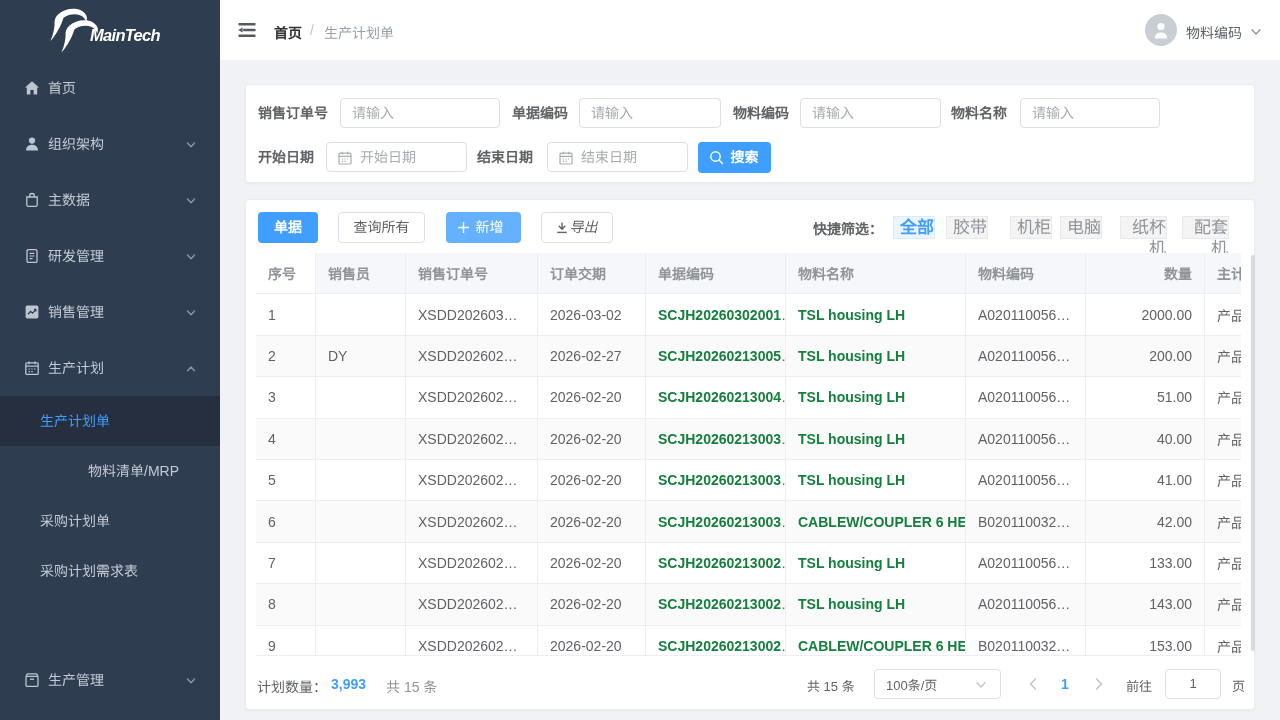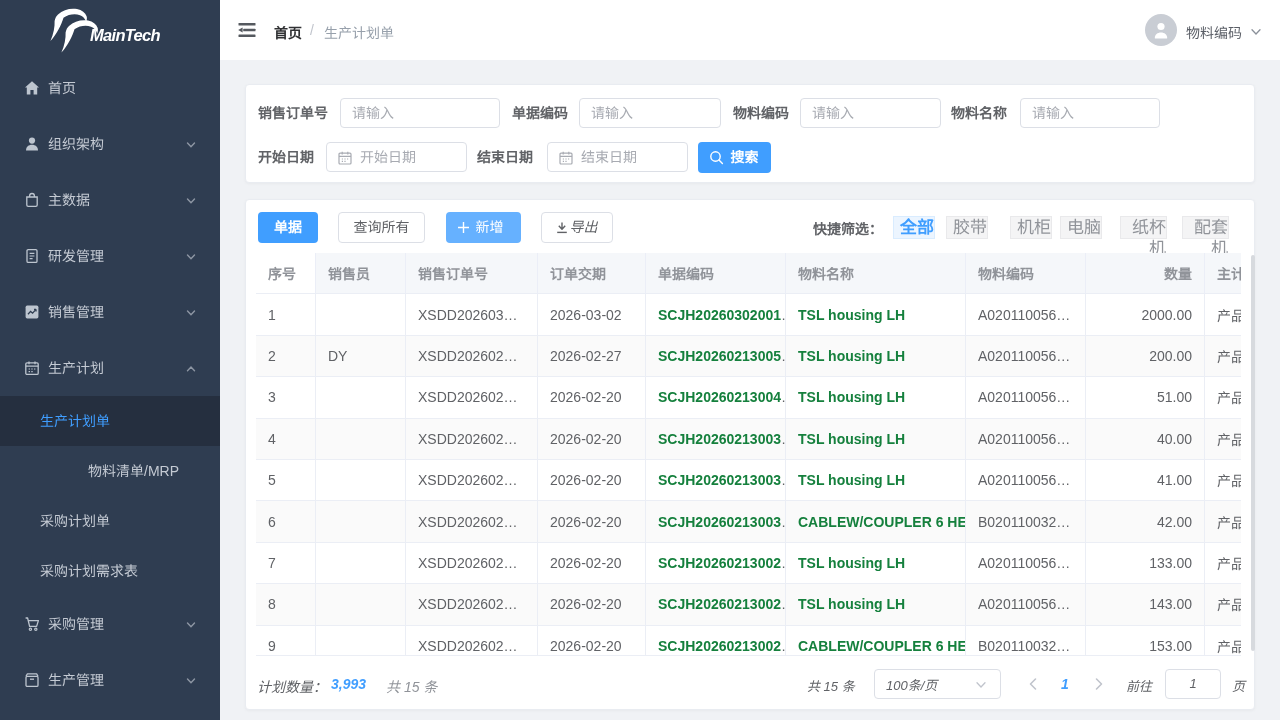--- a/index.html
+++ b/index.html
@@ -123,31 +123,20 @@
     <div class="smitem" style="top:50px;margin-left:48px;">
         <span class="txt">物料清单/MRP</span>
       </div>
     <div class="smitem" style="top:100px;">
         <span class="txt">采购计划单</span>
       </div>
     <div class="smitem" style="top:150px;">
         <span class="txt">采购计划需求表</span>
       </div>
   </div>
-  <div class="mitem" style="top:596px;">
-    <svg class="ic" width="16" height="16" viewBox="0 0 16 16">
-        <path d="M1.6 2 H3.6 L5.6 10.4 H12.6 L14.4 4.6 H4.2" stroke="#bdc5cf" stroke-width="1.3" fill="none" stroke-linejoin="round"></path>
-        <circle cx="6.4" cy="13.2" r="1.15" stroke="#bdc5cf" stroke-width="1.2" fill="none"></circle>
-        <circle cx="11.8" cy="13.2" r="1.15" stroke="#bdc5cf" stroke-width="1.2" fill="none"></circle>
-      </svg>
-    <span class="txt">采购管理</span>
-    <svg class="ar" width="10" height="10" viewBox="0 0 10 10">
-        <path d="M1.5 3 5 6.8 8.5 3" stroke="#8d96a3" stroke-width="1.4" fill="none" stroke-linecap="round"></path>
-      </svg>
-    </div>
   <div class="mitem" style="top:652px;">
     <svg class="ic" width="16" height="16" viewBox="0 0 16 16">
         <rect x="2" y="4.4" width="12" height="10" rx="1.2" stroke="#bdc5cf" stroke-width="1.3" fill="none"></rect>
         <path d="M2 4.4 L3.4 1.8 H12.6 L14 4.4" stroke="#bdc5cf" stroke-width="1.3" fill="none" stroke-linejoin="round"></path>
         <path d="M6 7.2 H10" stroke="#bdc5cf" stroke-width="1.3"></path>
       </svg>
     <span class="txt">生产管理</span>
     <svg class="ar" width="10" height="10" viewBox="0 0 10 10">
         <path d="M1.5 3 5 6.8 8.5 3" stroke="#8d96a3" stroke-width="1.4" fill="none" stroke-linecap="round"></path>
       </svg>
@@ -367,21 +356,21 @@
           <td>B020110032…</td>
           <td class="num">153.00</td>
           <td>产品编号</td>
         </tr>
   </tbody>
     </table>
 </div>
 <div class="abs" style="left:256px;top:655px;width:985px;height:1px;background:#ebeef5;"></div>
 <div class="abs" id="vscroll" style="left:1251px;top:255px;width:4px;height:396px;background:#d7dade;border-radius:2px;z-index:3;"></div>
 
-<div class="abs" id="foot" style="left:245px;top:660px;width:1010px;height:49px;font-style:italic;">
+<div class="abs" id="foot" style="left:245px;top:660px;width:1010px;height:49px;">
   <span class="abs" style="left:12px;top:16px;color:#606266;">计划数量：</span>
   <span class="abs" style="left:86px;top:16px;color:#409eff;font-weight:bold;">3,993</span>
   <span class="abs" style="left:141px;top:16px;color:#909399;">共 15 条</span>
   <span class="abs" style="left:562px;top:16px;color:#606266;font-size:13px;">共 15 条</span>
   <div class="abs" style="left:629px;top:9px;width:127px;height:30px;border:1px solid #dcdfe6;border-radius:4px;background:#fff;">
     <span class="abs" style="left:11px;top:5px;color:#606266;font-size:13px;">100条/页</span>
     <svg class="abs" style="left:100px;top:9px;" width="12" height="12" viewBox="0 0 12 12">
         <path d="M2 3.8 6 8 10 3.8" stroke="#c0c4cc" stroke-width="1.3" fill="none" stroke-linecap="round"></path>
       </svg>
   </div>

